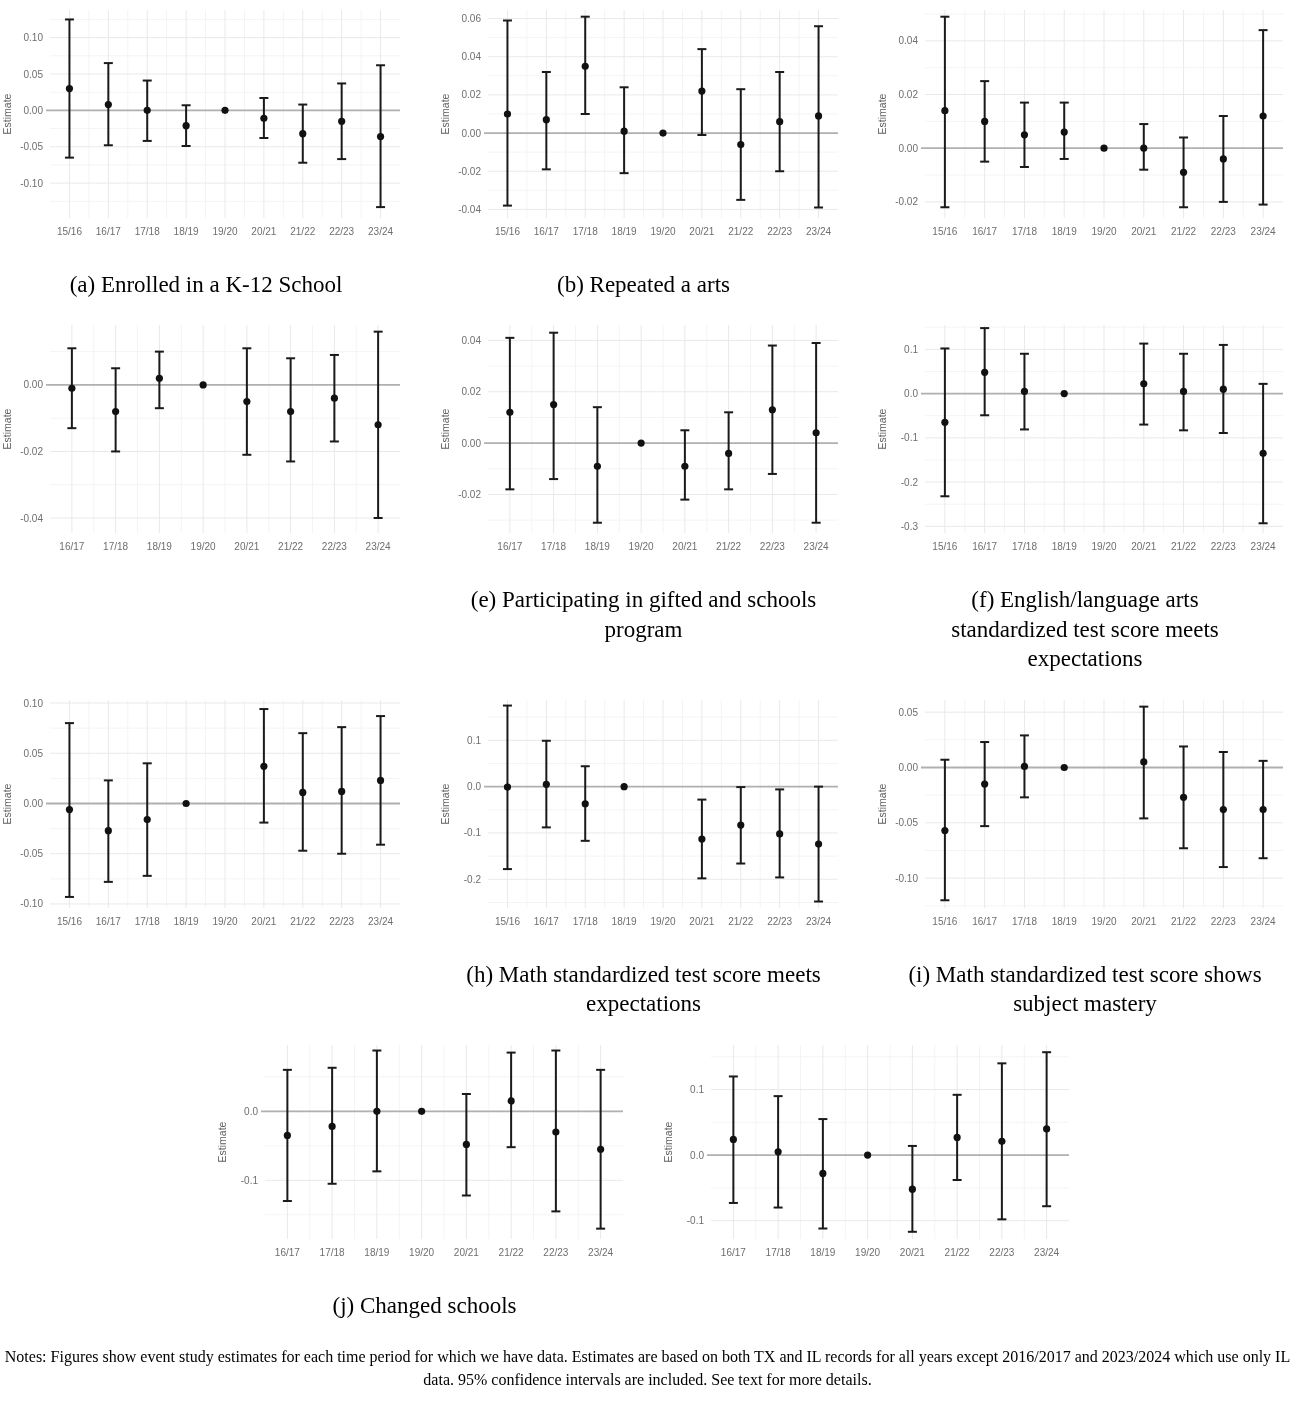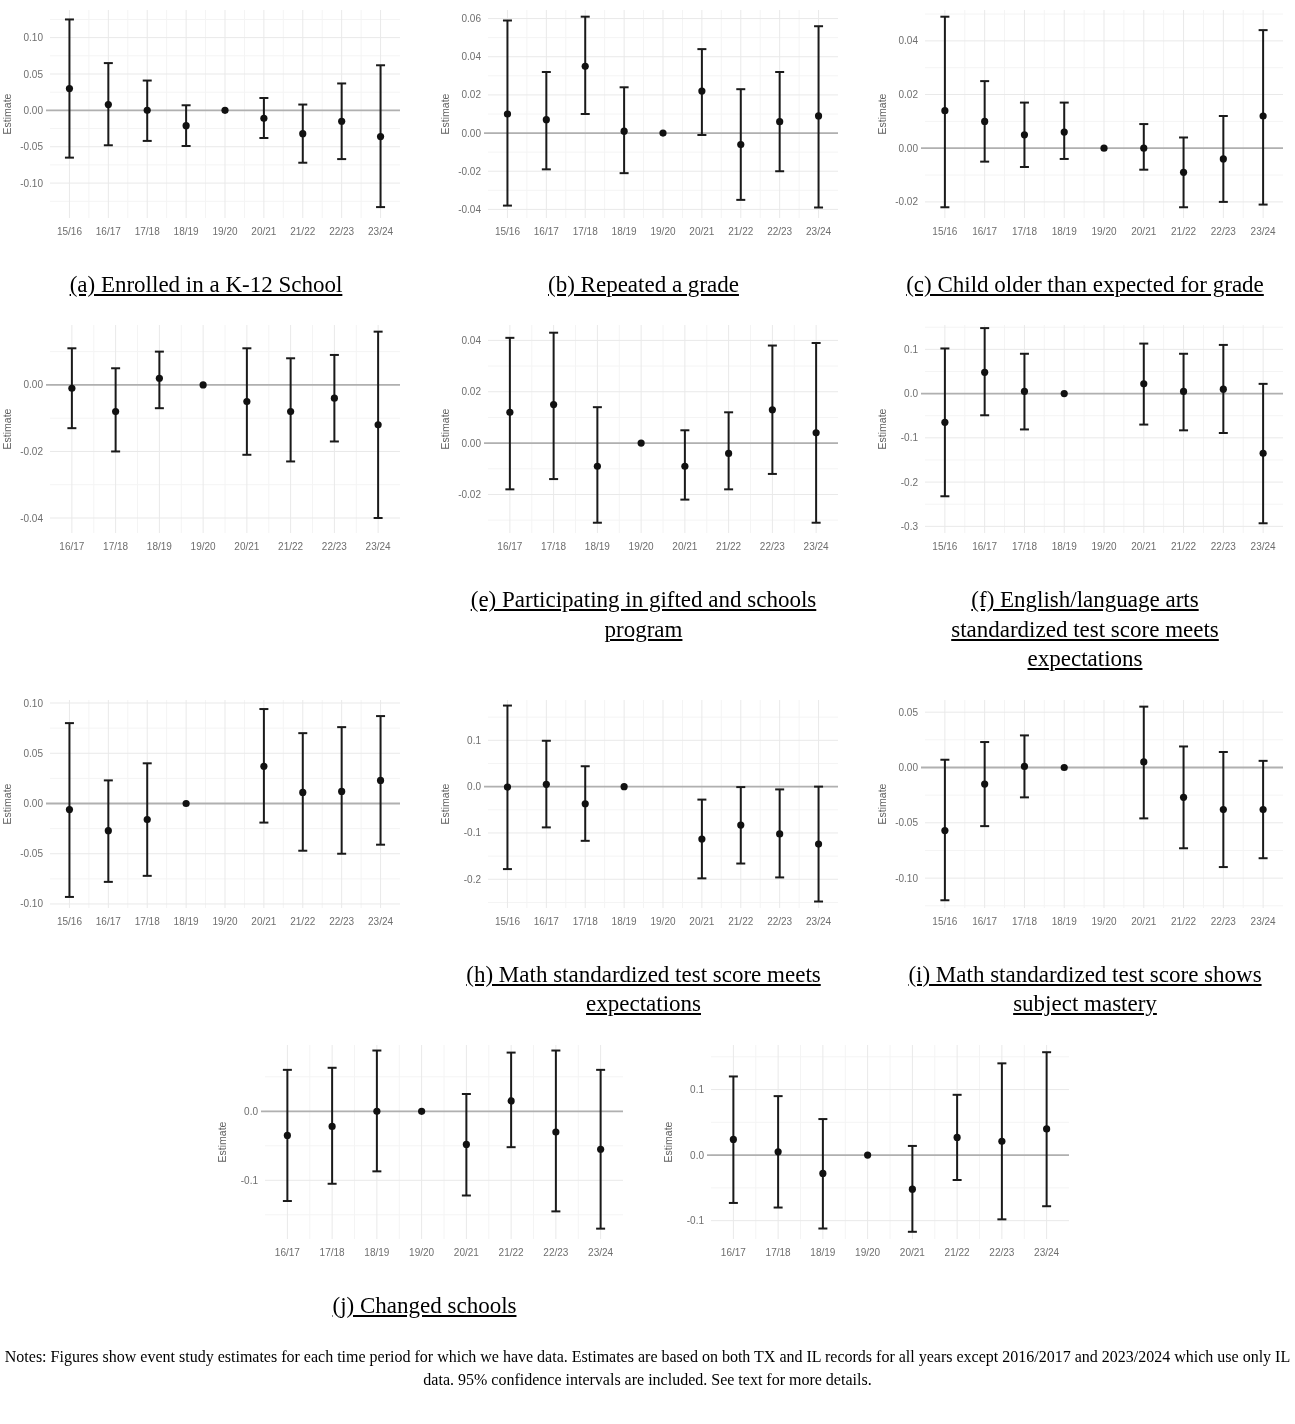--- a/index.html
+++ b/index.html
@@ -1,21 +1,21 @@
 <!DOCTYPE html>
 <html><head>
 <meta charset="utf-8">
 <style>
   html,body{margin:0;padding:0;background:#ffffff;}
   .page{width:1295px;margin:0 auto;background:#fff;font-family:"Liberation Serif",serif;color:#000;}
   .row{display:flex;justify-content:space-between;align-items:flex-start;}
   .row.centered{justify-content:center;gap:26px;}
   .panel{display:flex;flex-direction:column;align-items:center;margin:0;flex:0 0 auto;gap:16px;}
   .plot{line-height:0;}
-  .caption{font-size:23px;line-height:1.28;text-align:center;margin-top:12px;color:#000;text-decoration:underline;}
+  .caption{font-size:23px;line-height:1.28;text-align:center;margin-top:12px;color:#000;}
   .notes{font-size:16px;line-height:1.42;margin:26px 4px 8px 4px;text-align:center;}
   svg{display:block;}
   svg text{font-family:"Liberation Sans",sans-serif;}
   .tick-label{fill:#6e6e6e;font-size:10px;}
   .axis-title{fill:#5f5f5f;font-size:10.5px;}
 </style>
 </head>
 <body>
 
 <div class="page">
@@ -225,21 +225,21 @@
             <text x="147.22222222222223" y="235" text-anchor="middle" class="tick-label">17/18</text>
             <text x="186.11111111111111" y="235" text-anchor="middle" class="tick-label">18/19</text>
             <text x="225" y="235" text-anchor="middle" class="tick-label">19/20</text>
             <text x="263.8888888888889" y="235" text-anchor="middle" class="tick-label">20/21</text>
             <text x="302.77777777777777" y="235" text-anchor="middle" class="tick-label">21/22</text>
             <text x="341.6666666666667" y="235" text-anchor="middle" class="tick-label">22/23</text>
             <text x="380.55555555555554" y="235" text-anchor="middle" class="tick-label">23/24</text>
             <text x="11" y="114" text-anchor="middle" class="axis-title" transform="rotate(-90 11 114)">Estimate</text>
           </svg>
         </div>
-      <figcaption class="caption" style="max-width:400px">(b) Repeated a grade</figcaption>
+      <figcaption class="caption" style="max-width:400px">(b) Repeated a arts</figcaption>
     </figure>
     <figure class="panel">
       <div class="plot">
           <svg viewBox="0 0 420 242" width="420" height="242">
             <g>
               <line x1="50" y1="14.025806451612889" x2="408" y2="14.025806451612889" stroke="#f4f4f4" stroke-width="1"></line>
               <line x1="50" y1="67.70322580645161" x2="408" y2="67.70322580645161" stroke="#f4f4f4" stroke-width="1"></line>
               <line x1="50" y1="121.3806451612903" x2="408" y2="121.3806451612903" stroke="#f4f4f4" stroke-width="1"></line>
               <line x1="50" y1="175.05806451612904" x2="408" y2="175.05806451612904" stroke="#f4f4f4" stroke-width="1"></line>
               <line x1="89.77777777777777" y1="10" x2="89.77777777777777" y2="218" stroke="#f4f4f4" stroke-width="1"></line>
@@ -327,21 +327,20 @@
             <text x="149.44444444444446" y="235" text-anchor="middle" class="tick-label">17/18</text>
             <text x="189.22222222222223" y="235" text-anchor="middle" class="tick-label">18/19</text>
             <text x="229" y="235" text-anchor="middle" class="tick-label">19/20</text>
             <text x="268.77777777777777" y="235" text-anchor="middle" class="tick-label">20/21</text>
             <text x="308.55555555555554" y="235" text-anchor="middle" class="tick-label">21/22</text>
             <text x="348.3333333333333" y="235" text-anchor="middle" class="tick-label">22/23</text>
             <text x="388.1111111111111" y="235" text-anchor="middle" class="tick-label">23/24</text>
             <text x="11" y="114" text-anchor="middle" class="axis-title" transform="rotate(-90 11 114)">Estimate</text>
           </svg>
         </div>
-      <figcaption class="caption" style="max-width:398px">(c) Child older than expected for grade</figcaption>
     </figure>
   </div>
 
   <div class="row" style="margin-top:16px">
     <figure class="panel">
       <div class="plot">
           <svg viewBox="0 0 412 242" width="412" height="242">
             <g>
               <line x1="50" y1="36.623999999999995" x2="400" y2="36.623999999999995" stroke="#f4f4f4" stroke-width="1"></line>
               <line x1="50" y1="103.184" x2="400" y2="103.184" stroke="#f4f4f4" stroke-width="1"></line>

